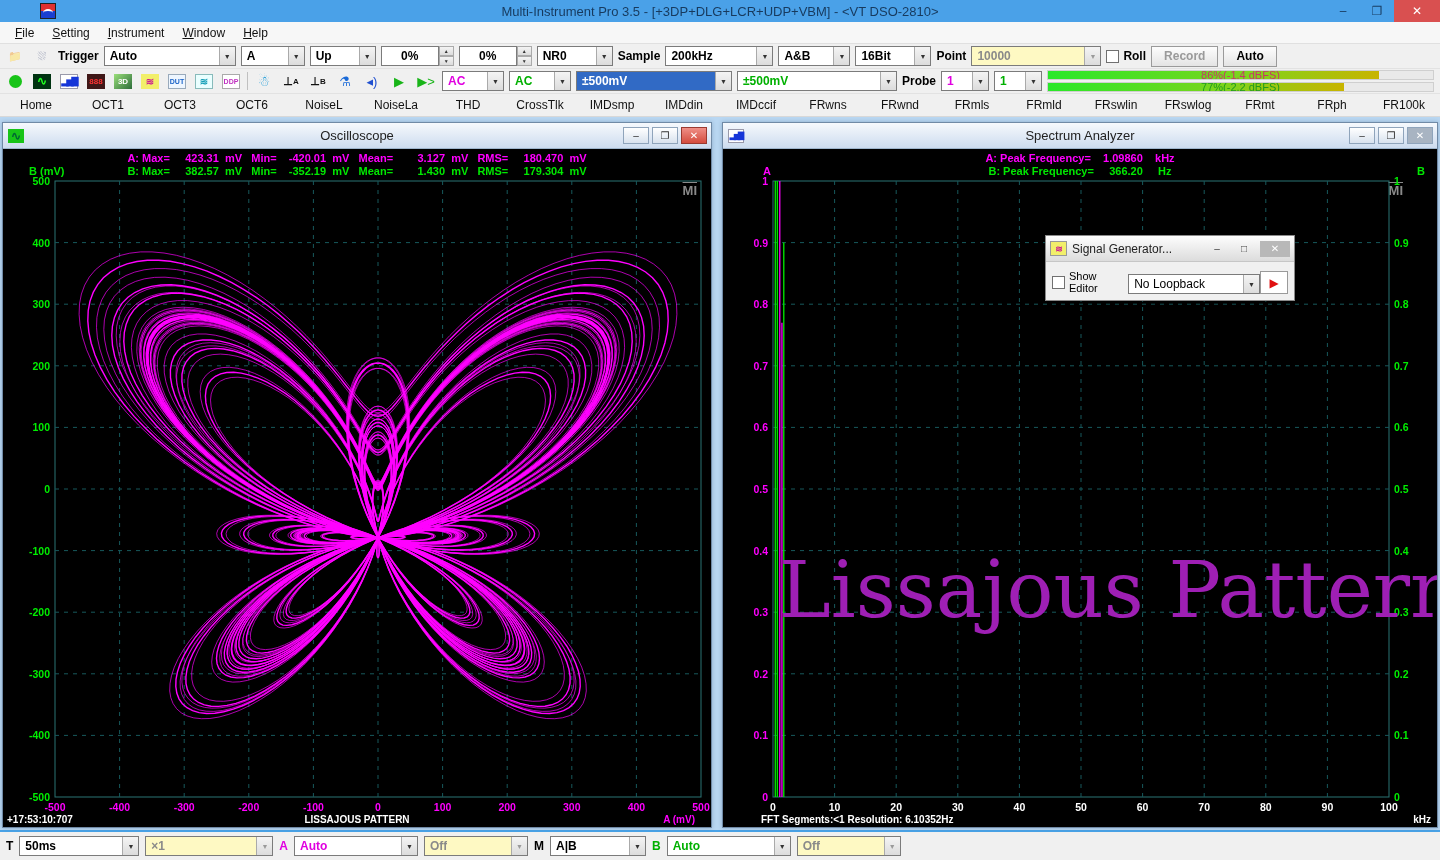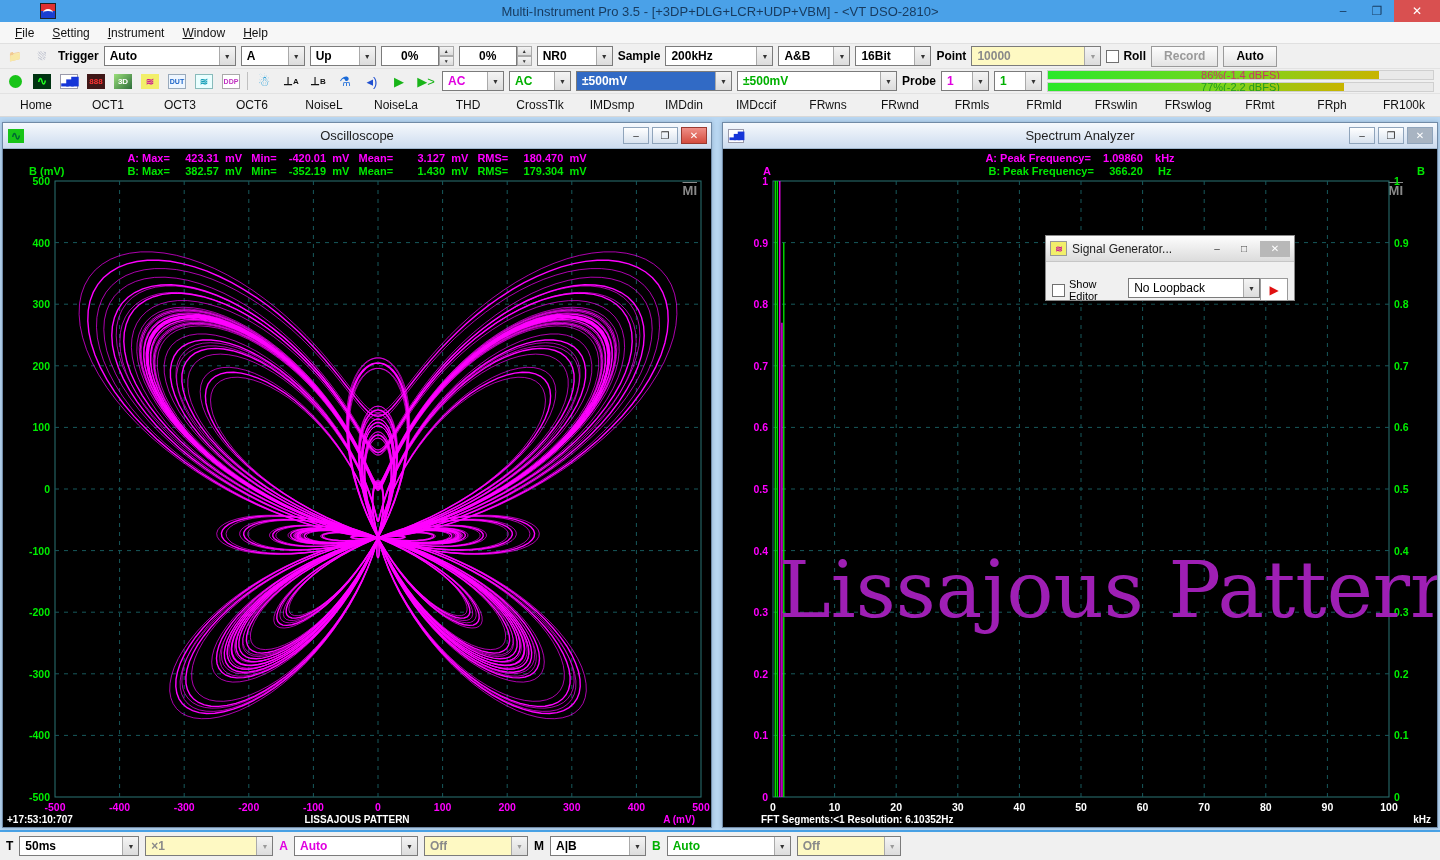--- a/index.html
+++ b/index.html
@@ -75,21 +75,21 @@
 
   #watermark { position:absolute; left:56px; top:396px; font-family:"DejaVu Serif","Liberation Serif",serif; font-size:78px; color:#9e1fb4; white-space:nowrap; z-index:1; }
 
   
   #siggen { position:absolute; left:1045px; top:118px; width:250px; height:66px; background:#f0f0f0; border:1px solid #8a8a8a; box-shadow:2px 2px 6px rgba(0,0,0,.35); z-index:5; }
   #siggen .sg-title { height:26px; background:linear-gradient(#fdfdfd,#dcdcdc); display:flex; align-items:center; gap:5px; padding:0 4px; border-bottom:1px solid #c6c6c6; }
   #sg-icon { width:17px; height:15px; background:#f2ef6a; border:1px solid #999; color:#cc2090; font-size:9px; font-weight:bold; display:flex; align-items:center; justify-content:center; letter-spacing:-1px; }
   #siggen .sg-text { font-size:12px; color:#222; flex:1; overflow:hidden; white-space:nowrap; }
   .sgbtn { width:22px; height:16px; display:flex; align-items:center; justify-content:center; font-size:10px; color:#444; border:1px solid transparent; }
   .sgbtn.close { background:#b8b8b8; color:#fff; width:30px; }
-  #siggen .sg-row { display:flex; align-items:flex-start; gap:0; padding:16px 6px; }
+  #siggen .sg-row { display:flex; align-items:flex-end; gap:0; padding:8px 6px; }
   #sg-play { width:28px; height:23px; background:#fff; border:1px solid #9a9a9a; display:flex; align-items:center; justify-content:center; color:#e01010; font-size:12px; }
 
   
   #statusbar { height:28px; background:#f0f0f0; display:flex; align-items:center; gap:6px; padding:0 6px; }
 </style>
 </head>
 <body>
 
 <div id="titlebar">
   <div id="app-icon"></div>

